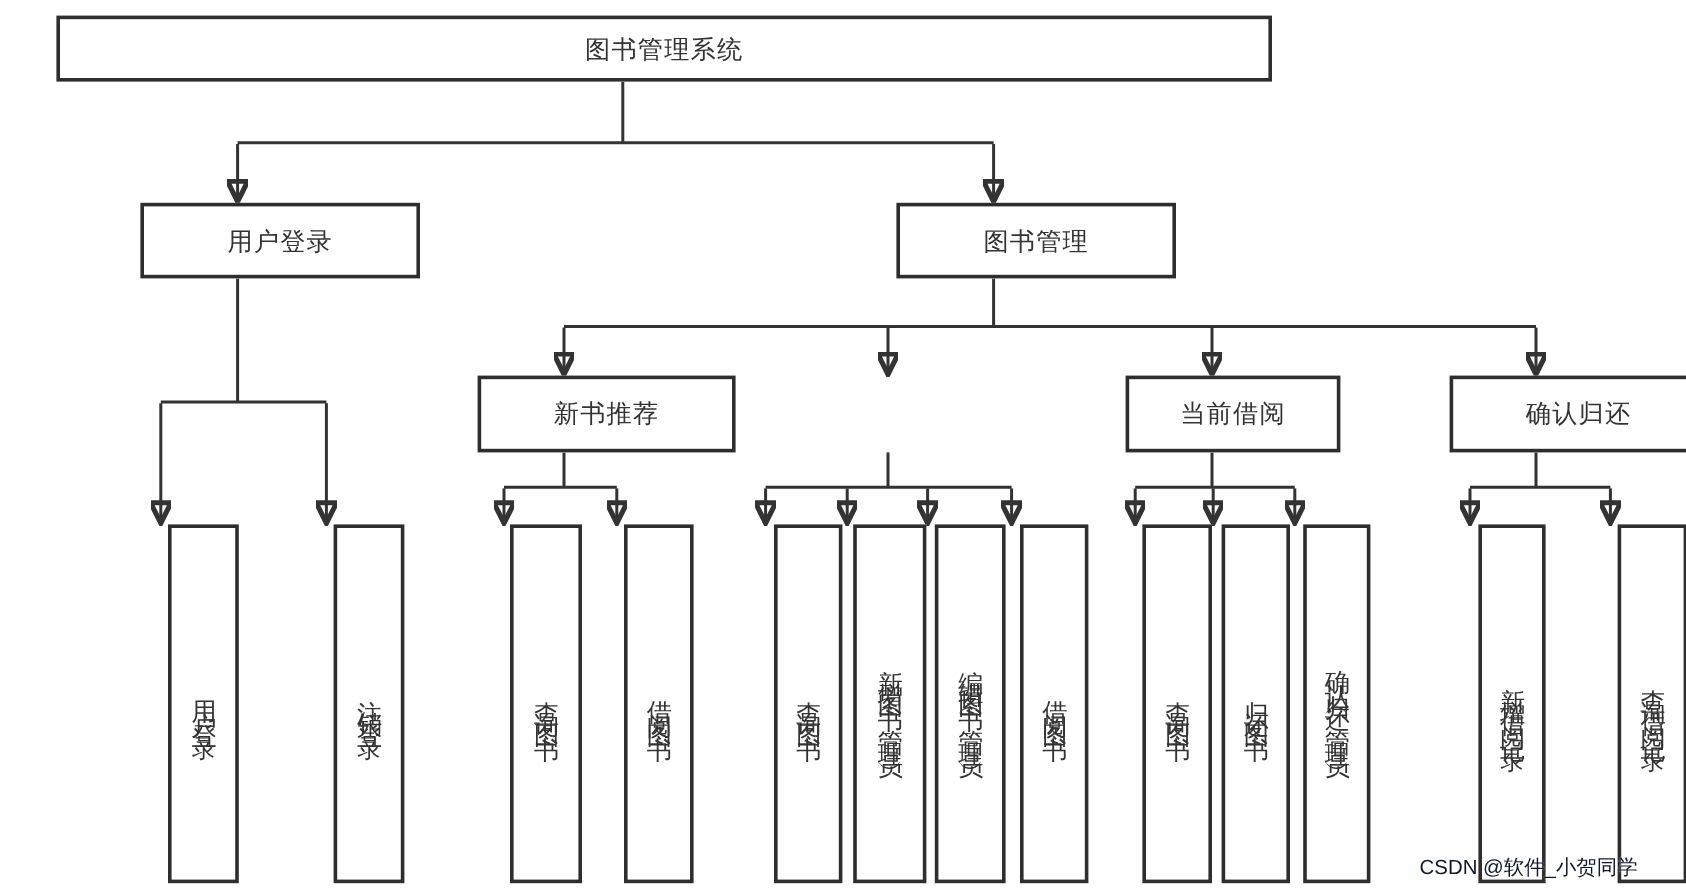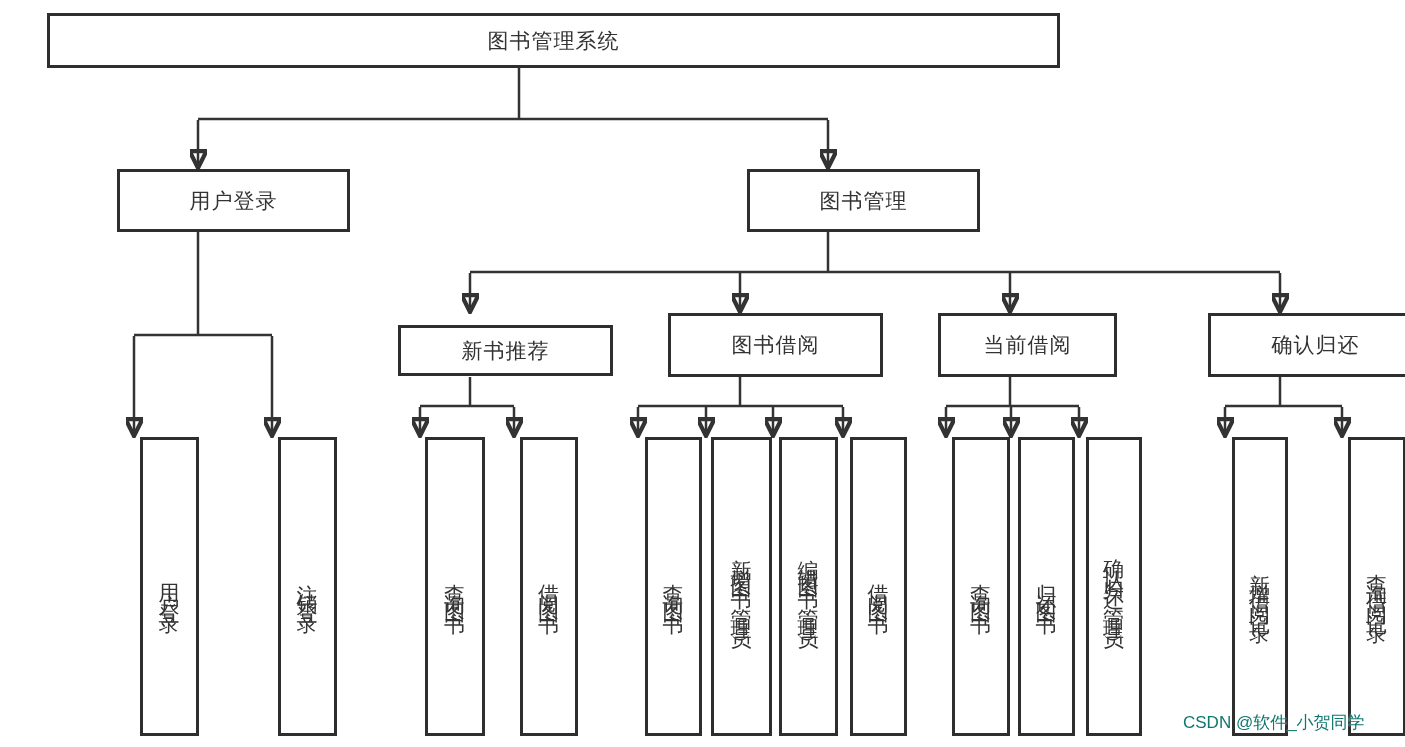--- a/index.html
+++ b/index.html
@@ -30,21 +30,21 @@
     text-orientation:mixed;
     font-size:21px;
     letter-spacing:10px;
     line-height:1;
   }
   #watermark {
     position:absolute;
     left:1183px; top:711px;
     z-index:5;
     font-size:17px;
-    color:#0f766e;
+    color:#0f172a;
     text-shadow:0 0 2px #ffffff;
     white-space:nowrap;
   }
 </style>
 </head>
 <body>
 
 <div id="canvas">
 
   <svg id="edges" width="1405" height="747">
@@ -100,22 +100,21 @@
       <path class="arr" d="M1225 407 V436"></path>
       <path class="arr" d="M1342 407 V436"></path>
     </g>
   </svg>
 
   <div class="node hbox" style="left:12px;top:13px;width:1013px;height:55px">图书管理系统</div>
 
   <div class="node hbox" style="left:82px;top:169px;width:233px;height:63px">用户登录</div>
   <div class="node hbox" style="left:712px;top:169px;width:233px;height:63px">图书管理</div>
 
-  <div class="node hbox" style="left:363px;top:325px;width:215px;height:51px">新书推荐</div>
-  <div class="node hbox" style="left:633px;top:313px;width:215px;height:64px">图书借阅</div>
+  <div class="node hbox" style="left:363px;top:313px;width:215px;height:64px">新书推荐</div>
   <div class="node hbox" style="left:903px;top:313px;width:179px;height:64px">当前借阅</div>
   <div class="node hbox" style="left:1173px;top:313px;width:215px;height:64px">确认归还</div>
 
   <div class="node vbox" style="left:105px;width:59px">用户登录</div>
   <div class="node vbox" style="left:243px;width:59px">注销登录</div>
 
   <div class="node vbox" style="left:390px;width:60px">查询图书</div>
   <div class="node vbox" style="left:485px;width:58px">借阅图书</div>
 
   <div class="node vbox" style="left:610px;width:57px">查询图书</div>

